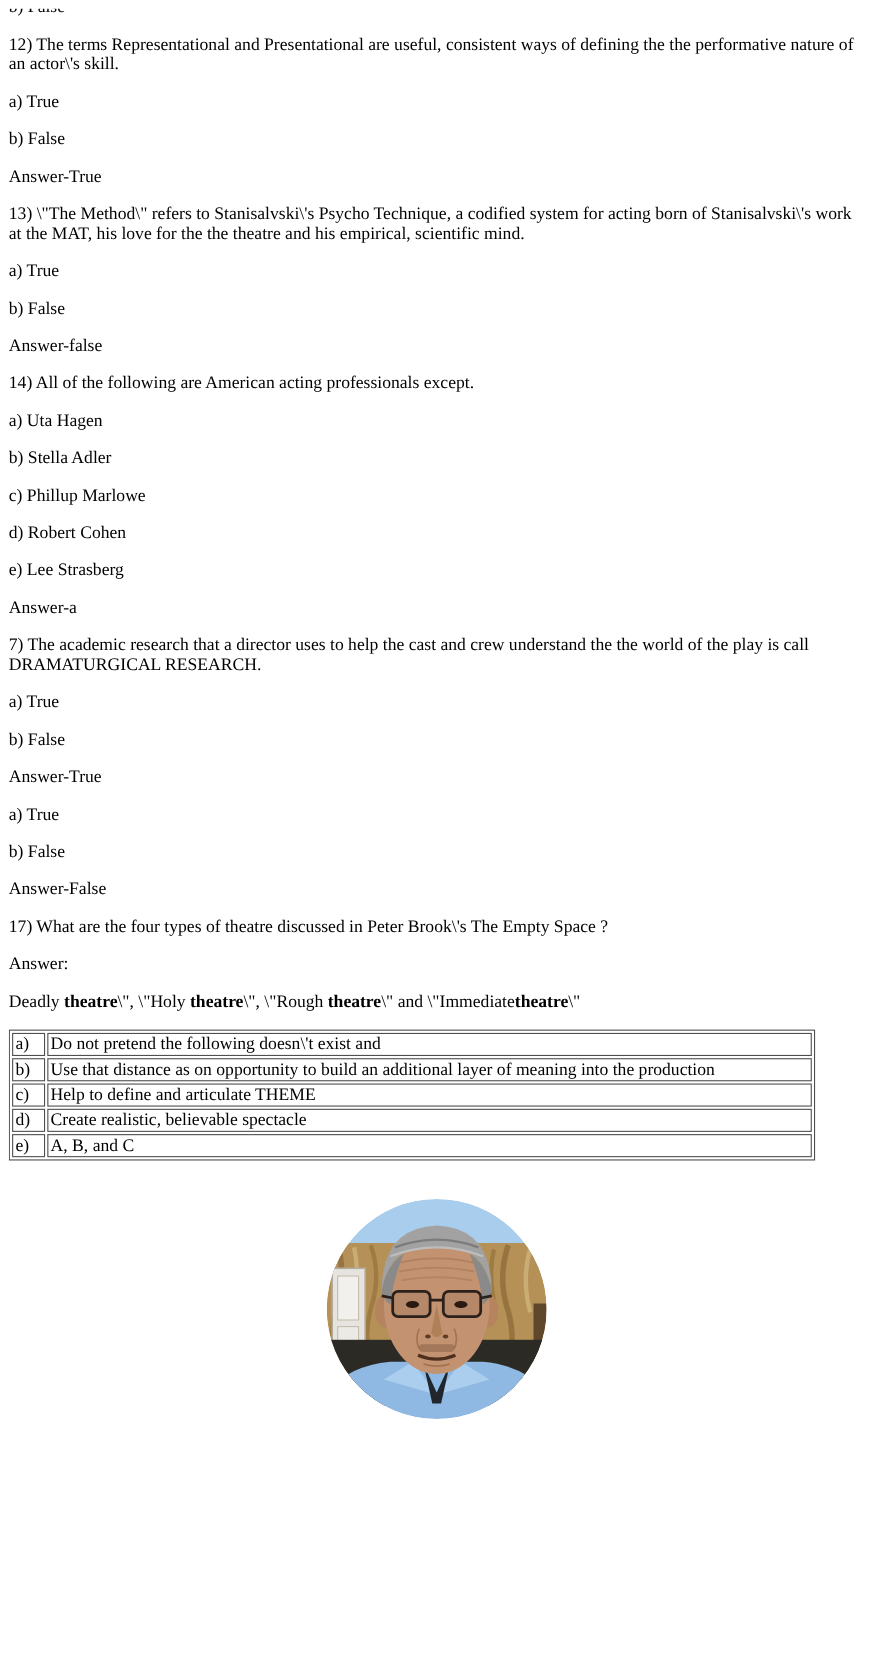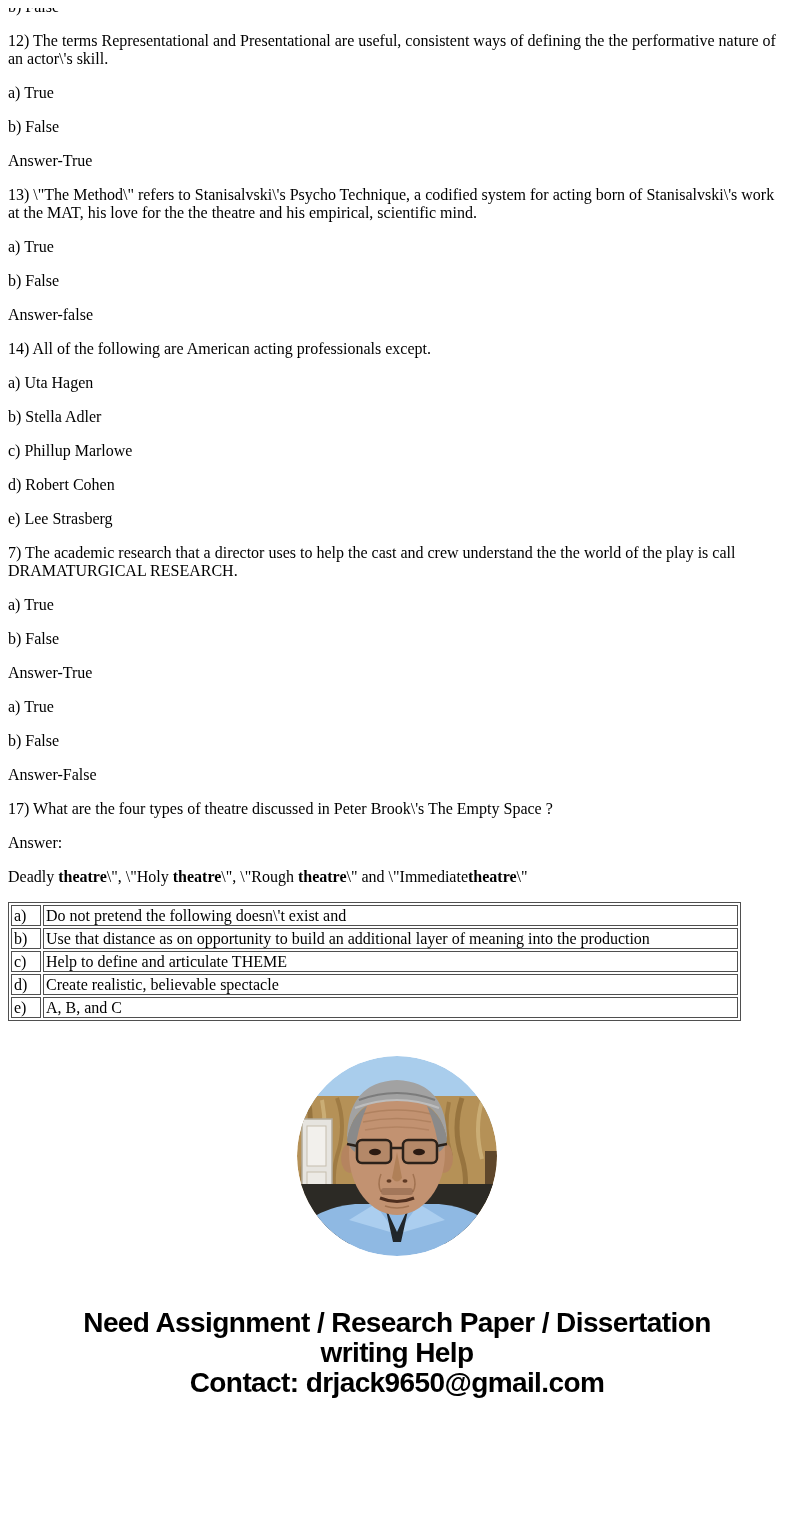--- a/index.html
+++ b/index.html
@@ -62,20 +62,21 @@
   <p class="para">13) \"The Method\" refers to Stanisalvski\'s Psycho Technique, a codified system for acting born of Stanisalvski\'s work at the MAT, his love for the the theatre and his empirical, scientific mind.</p>
   <p class="para">a) True</p>
   <p class="para">b) False</p>
   <p class="para">Answer-false</p>
   <p class="para">14) All of the following are American acting professionals except.</p>
   <p class="para">a) Uta Hagen</p>
   <p class="para">b) Stella Adler</p>
   <p class="para">c) Phillup Marlowe</p>
   <p class="para">d) Robert Cohen</p>
   <p class="para">e) Lee Strasberg</p>
+  <p class="para">Answer-a</p>
   <p class="para">7) The academic research that a director uses to help the cast and crew understand the the world of the play is call DRAMATURGICAL RESEARCH.</p>
   <p class="para">a) True</p>
   <p class="para">b) False</p>
   <p class="para">Answer-True</p>
   <p class="para">a) True</p>
   <p class="para">b) False</p>
   <p class="para">Answer-False</p>
   <p class="para">17) What are the four types of theatre discussed in Peter Brook\'s The Empty Space ?</p>
   <p class="para">Answer:</p>
 
@@ -172,19 +173,14 @@
         <path d="M84,118 q-4,10 0,18" stroke="#9a6c4a" stroke-width="1.5" fill="none" opacity="0.8"></path>
         <path d="M116,118 q4,10 0,18" stroke="#9a6c4a" stroke-width="1.5" fill="none" opacity="0.8"></path>
 
         <rect x="84" y="132" width="32" height="7" rx="3" fill="#6b4630" opacity="0.35"></rect>
         <path d="M83,142 Q100,149 117,142" stroke="#4e2e1e" stroke-width="3" fill="none"></path>
         <path d="M88,150 Q100,154 112,150" stroke="#9a6c4a" stroke-width="1.5" fill="none" opacity="0.8"></path>
       </g>
     </svg>
   </div>
 
-  <div class="footer">
-    <div>Need Assignment / Research Paper / Dissertation</div>
-    <div>writing Help</div>
-    <div>Contact: drjack9650@gmail.com</div>
-  </div>
 
 </div>
 
 </body></html>

